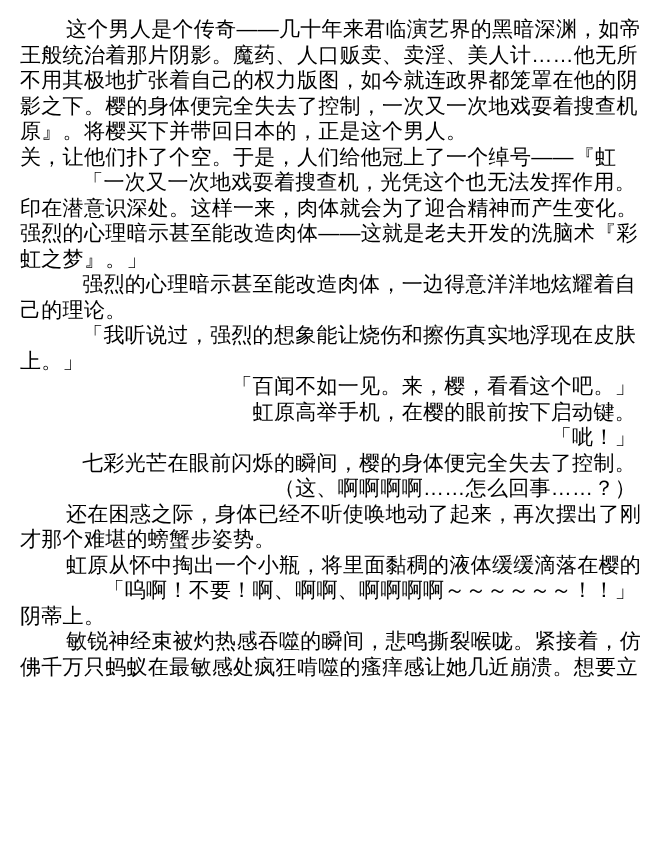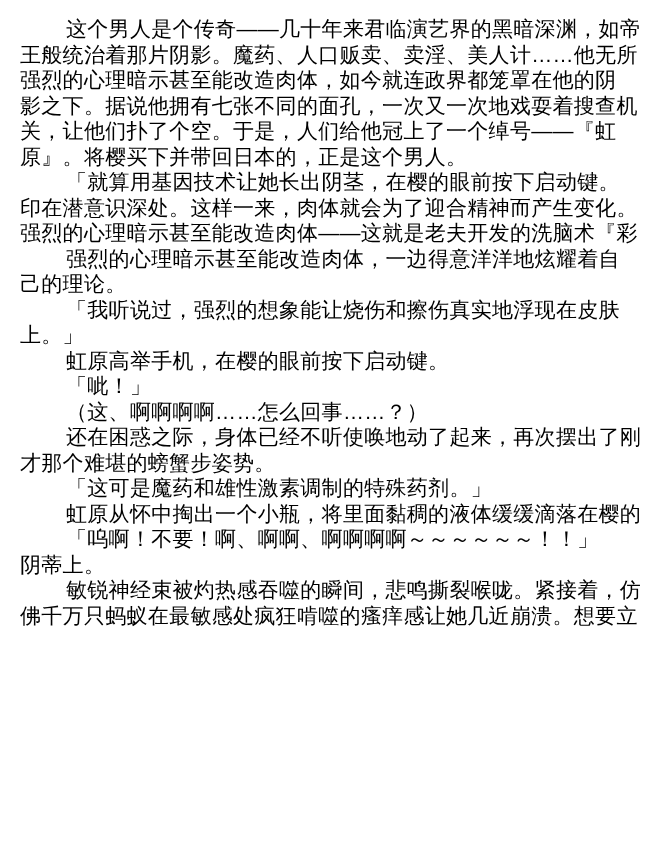--- a/index.html
+++ b/index.html
@@ -21,45 +21,48 @@
     font-size: 21px;
     line-height: 25.5px;
     color: #000000;
   }
   .line {
     white-space: nowrap;
     letter-spacing: 0.3px;
   }
   .line.indent {
     padding-left: 46px;
+    text-align: right;
   }
 </style>
 </head>
 <body>
 
 <div class="page">
   <div class="text-container" id="text-container" style="color: rgb(0, 0, 0);">
       <div class="line indent">这个男人是个传奇——几十年来君临演艺界的黑暗深渊，如帝</div>
       <div class="line">王般统治着那片阴影。魔药、人口贩卖、卖淫、美人计……他无所</div>
-      <div class="line">强烈的心理暗示甚至能改造肉体，如今就连政界都笼罩在他的阴</div>
-      <div class="line">影之下。据说他拥有七张不同的面孔，一次又一次地戏耍着搜查机</div>
+      <div class="line">不用其极地扩张着自己的权力版图，如今就连政界都笼罩在他的阴</div>
+      <div class="line">影之下。樱的身体便完全失去了控制，一次又一次地戏耍着搜查机</div>
+      <div class="line">原』。将樱买下并带回日本的，正是这个男人。</div>
       <div class="line">关，让他们扑了个空。于是，人们给他冠上了一个绰号——『虹</div>
-      <div class="line">原』。将樱买下并带回日本的，正是这个男人。</div>
-      <div class="line indent">「就算用基因技术让她长出阴茎，在樱的眼前按下启动键。</div>
+      <div class="line indent">「一次又一次地戏耍着搜查机，光凭这个也无法发挥作用。</div>
       <div class="line">印在潜意识深处。这样一来，肉体就会为了迎合精神而产生变化。</div>
       <div class="line">强烈的心理暗示甚至能改造肉体——这就是老夫开发的洗脑术『彩</div>
+      <div class="line">虹之梦』。」</div>
       <div class="line indent">强烈的心理暗示甚至能改造肉体，一边得意洋洋地炫耀着自</div>
       <div class="line">己的理论。</div>
       <div class="line indent">「我听说过，强烈的想象能让烧伤和擦伤真实地浮现在皮肤</div>
       <div class="line">上。」</div>
+      <div class="line indent">「百闻不如一见。来，樱，看看这个吧。」</div>
       <div class="line indent">虹原高举手机，在樱的眼前按下启动键。</div>
       <div class="line indent">「呲！」</div>
+      <div class="line indent">七彩光芒在眼前闪烁的瞬间，樱的身体便完全失去了控制。</div>
       <div class="line indent">（这、啊啊啊啊……怎么回事……？）</div>
       <div class="line indent">还在困惑之际，身体已经不听使唤地动了起来，再次摆出了刚</div>
       <div class="line">才那个难堪的螃蟹步姿势。</div>
-      <div class="line indent">「这可是魔药和雄性激素调制的特殊药剂。」</div>
       <div class="line indent">虹原从怀中掏出一个小瓶，将里面黏稠的液体缓缓滴落在樱的</div>
       <div class="line indent">「呜啊！不要！啊、啊啊、啊啊啊啊～～～～～～！！」</div>
       <div class="line">阴蒂上。</div>
       <div class="line indent">敏锐神经束被灼热感吞噬的瞬间，悲鸣撕裂喉咙。紧接着，仿</div>
       <div class="line">佛千万只蚂蚁在最敏感处疯狂啃噬的瘙痒感让她几近崩溃。想要立</div>
     </div>
 </div>
 
 </body></html>

